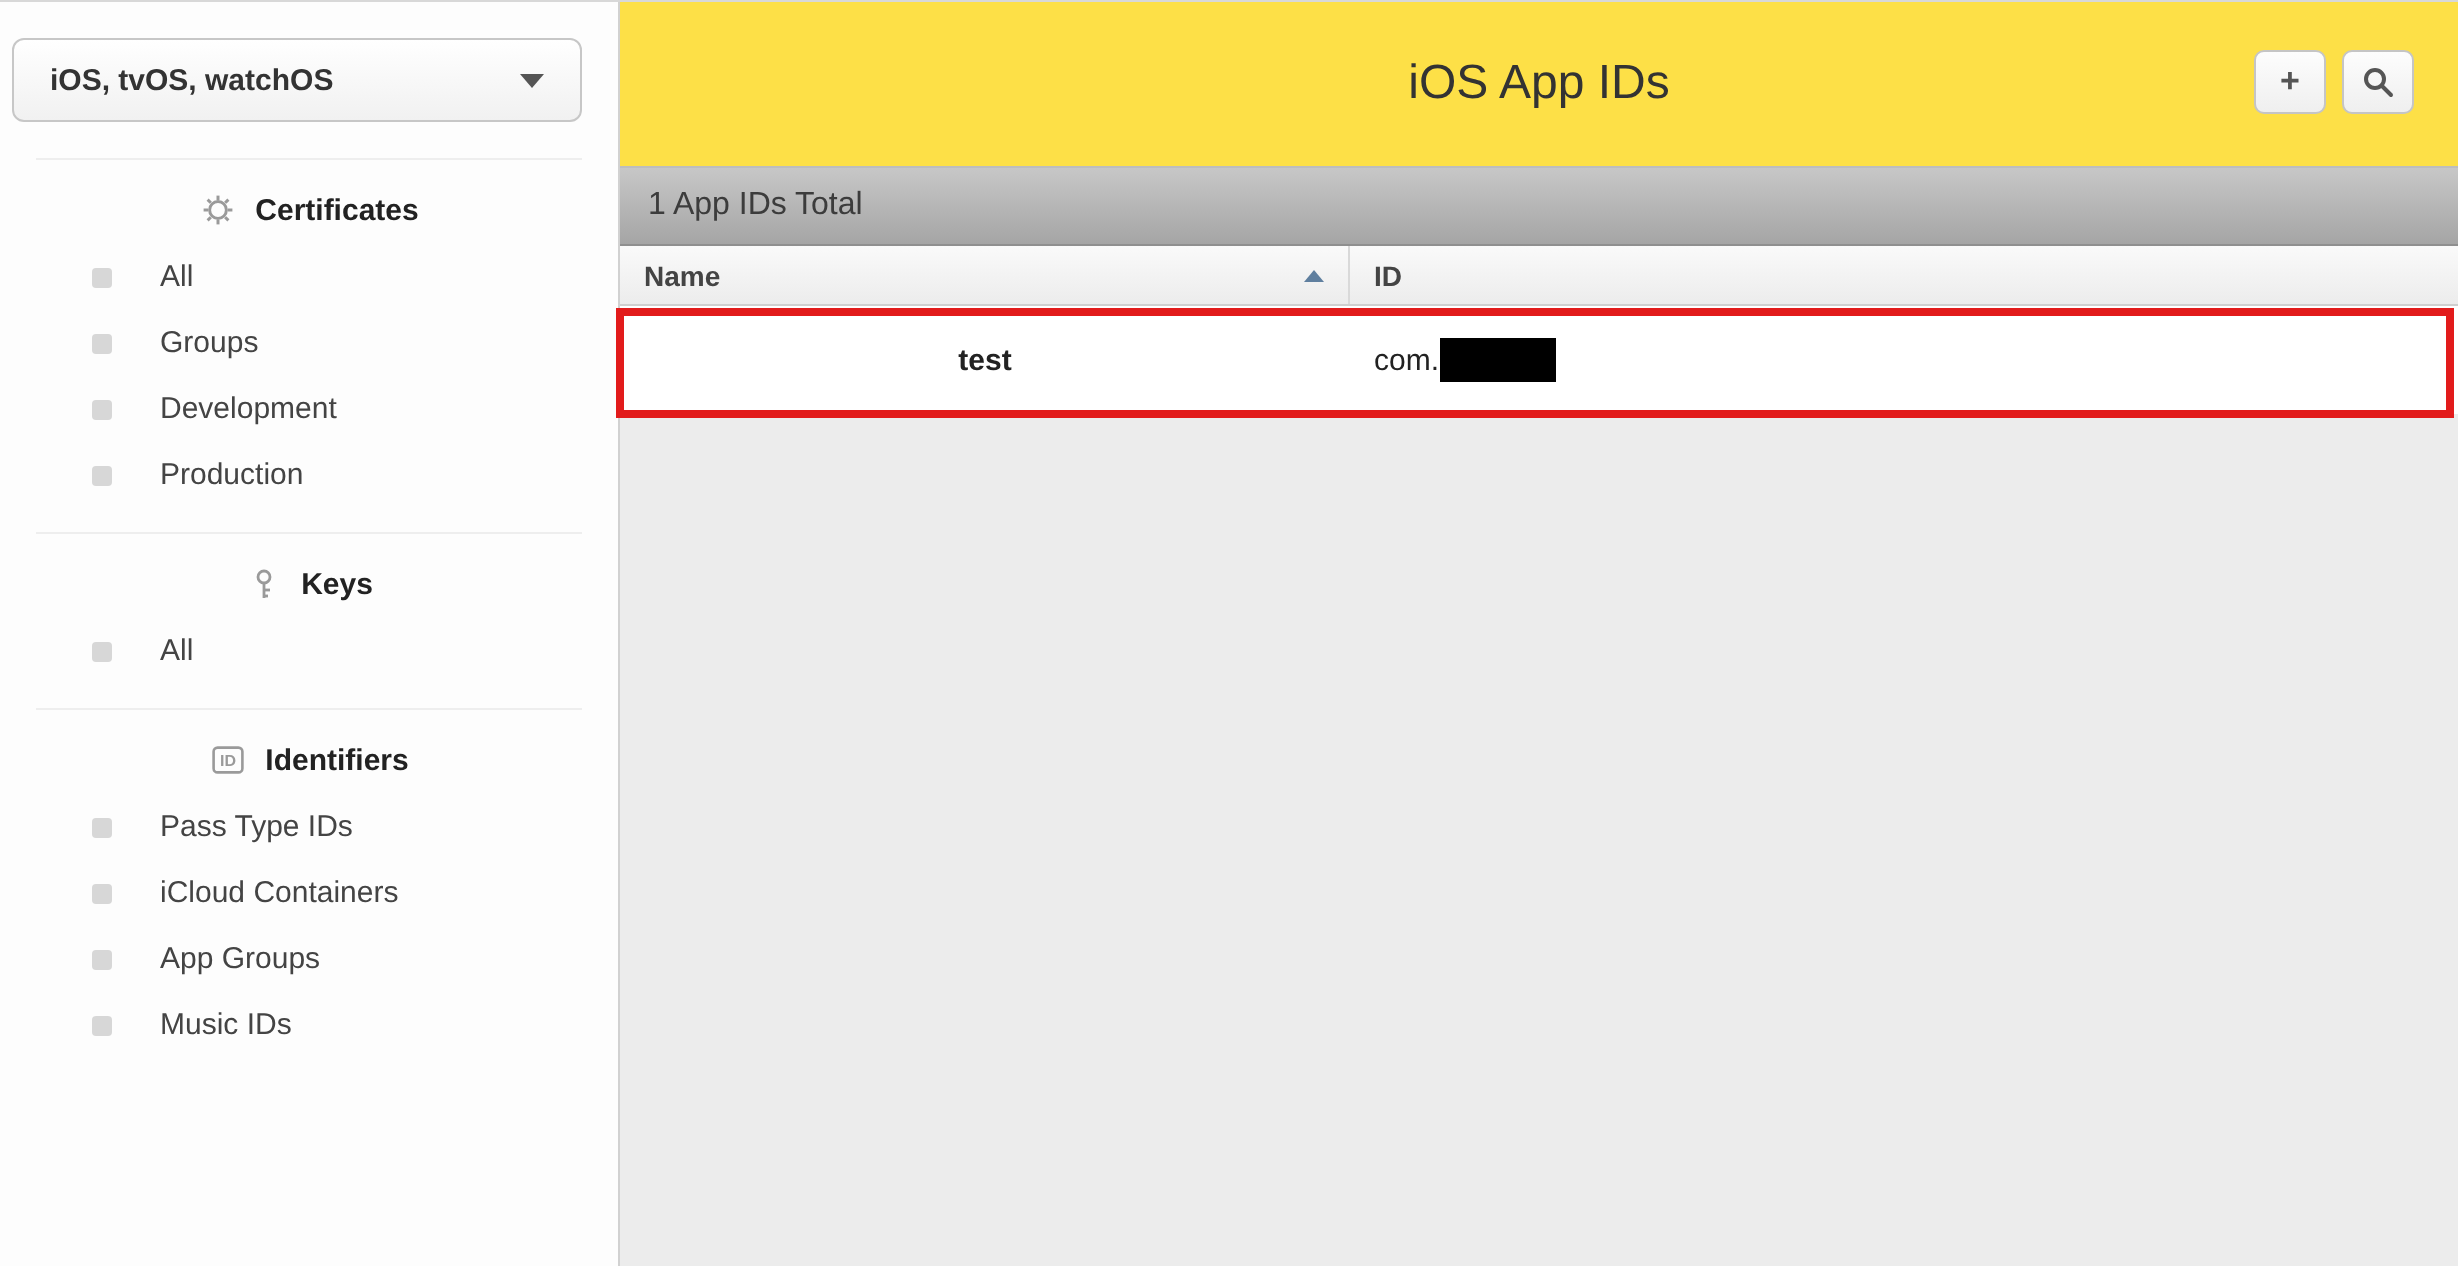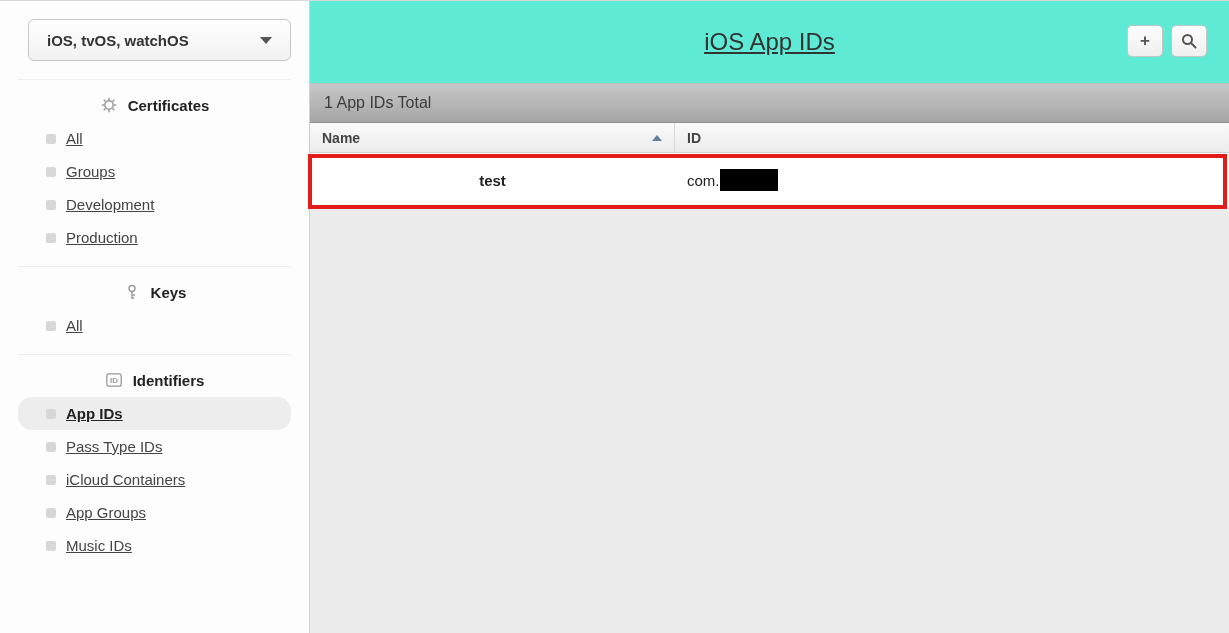--- a/index.html
+++ b/index.html
@@ -20,21 +20,21 @@
   
   .sidebar {
     width: 310px;
     flex-shrink: 0;
     background: #fdfdfd;
     border-right: 1px solid #d1d1d1;
     padding-top: 18px;
     position: relative;
   }
   .platform-dropdown {
-    margin: 0 18px 18px 28px;
+    margin: 0 18px 18px 6px;
     height: 42px;
     border: 1px solid #c7c7c7;
     border-radius: 6px;
     background: linear-gradient(#ffffff,#f1f1f1);
     display: flex;
     align-items: center;
     justify-content: space-between;
     padding: 0 18px;
     font-weight: 600;
     font-size: 15px;
@@ -65,27 +65,26 @@
   }
   .section-header .hicon {
     width: 18px; height: 18px;
     display: inline-flex; align-items: center; justify-content: center;
     color: #9a9a9a;
   }
   .nav-list { list-style: none; padding: 2px 0 8px 0; }
   .nav-item {
     display: flex;
     align-items: center;
-    gap: 10px;
+    gap: 24px;
     padding: 8px 10px 8px 28px;
     border-radius: 14px;
     font-size: 15px;
     color: #444;
     cursor: pointer;
-    text-decoration: underline;
   }
   .nav-item .dot {
     width: 10px; height: 10px;
     border-radius: 2px;
     background: #d7d7d7;
     flex-shrink: 0;
   }
   .nav-item.active {
     background: #ededed;
     font-weight: 700;
@@ -97,22 +96,21 @@
     background: #ececec;
     display: flex;
     flex-direction: column;
   }
   .titlebar {
     height: 82px;
     display: flex;
     align-items: center;
     justify-content: center;
     position: relative;
-    background: #5eead4;
-    text-decoration: underline;
+    background: #fde047;
   }
   .page-title {
     font-size: 24px;
     font-weight: 400;
     color: #333;
   }
   .title-actions {
     position: absolute;
     right: 22px;
     top: 24px;
@@ -271,24 +269,20 @@
       <div class="section-header">
         <span class="hicon">
           <svg width="16" height="14" viewBox="0 0 16 14">
               <rect x="0.8" y="0.8" width="14.4" height="12.4" rx="2" fill="none" stroke="#9a9a9a" stroke-width="1.3"></rect>
               <text x="8" y="10" text-anchor="middle" font-size="8" fill="#9a9a9a" font-family="Arial" font-weight="600">ID</text>
             </svg>
         </span>
         <span>Identifiers</span>
       </div>
       <ul class="nav-list">
-        <li class="nav-item active">
-            <span class="dot"></span>
-            <span>App IDs</span>
-          </li>
         <li class="nav-item">
             <span class="dot"></span>
             <span>Pass Type IDs</span>
           </li>
         <li class="nav-item">
             <span class="dot"></span>
             <span>iCloud Containers</span>
           </li>
         <li class="nav-item">
             <span class="dot"></span>

